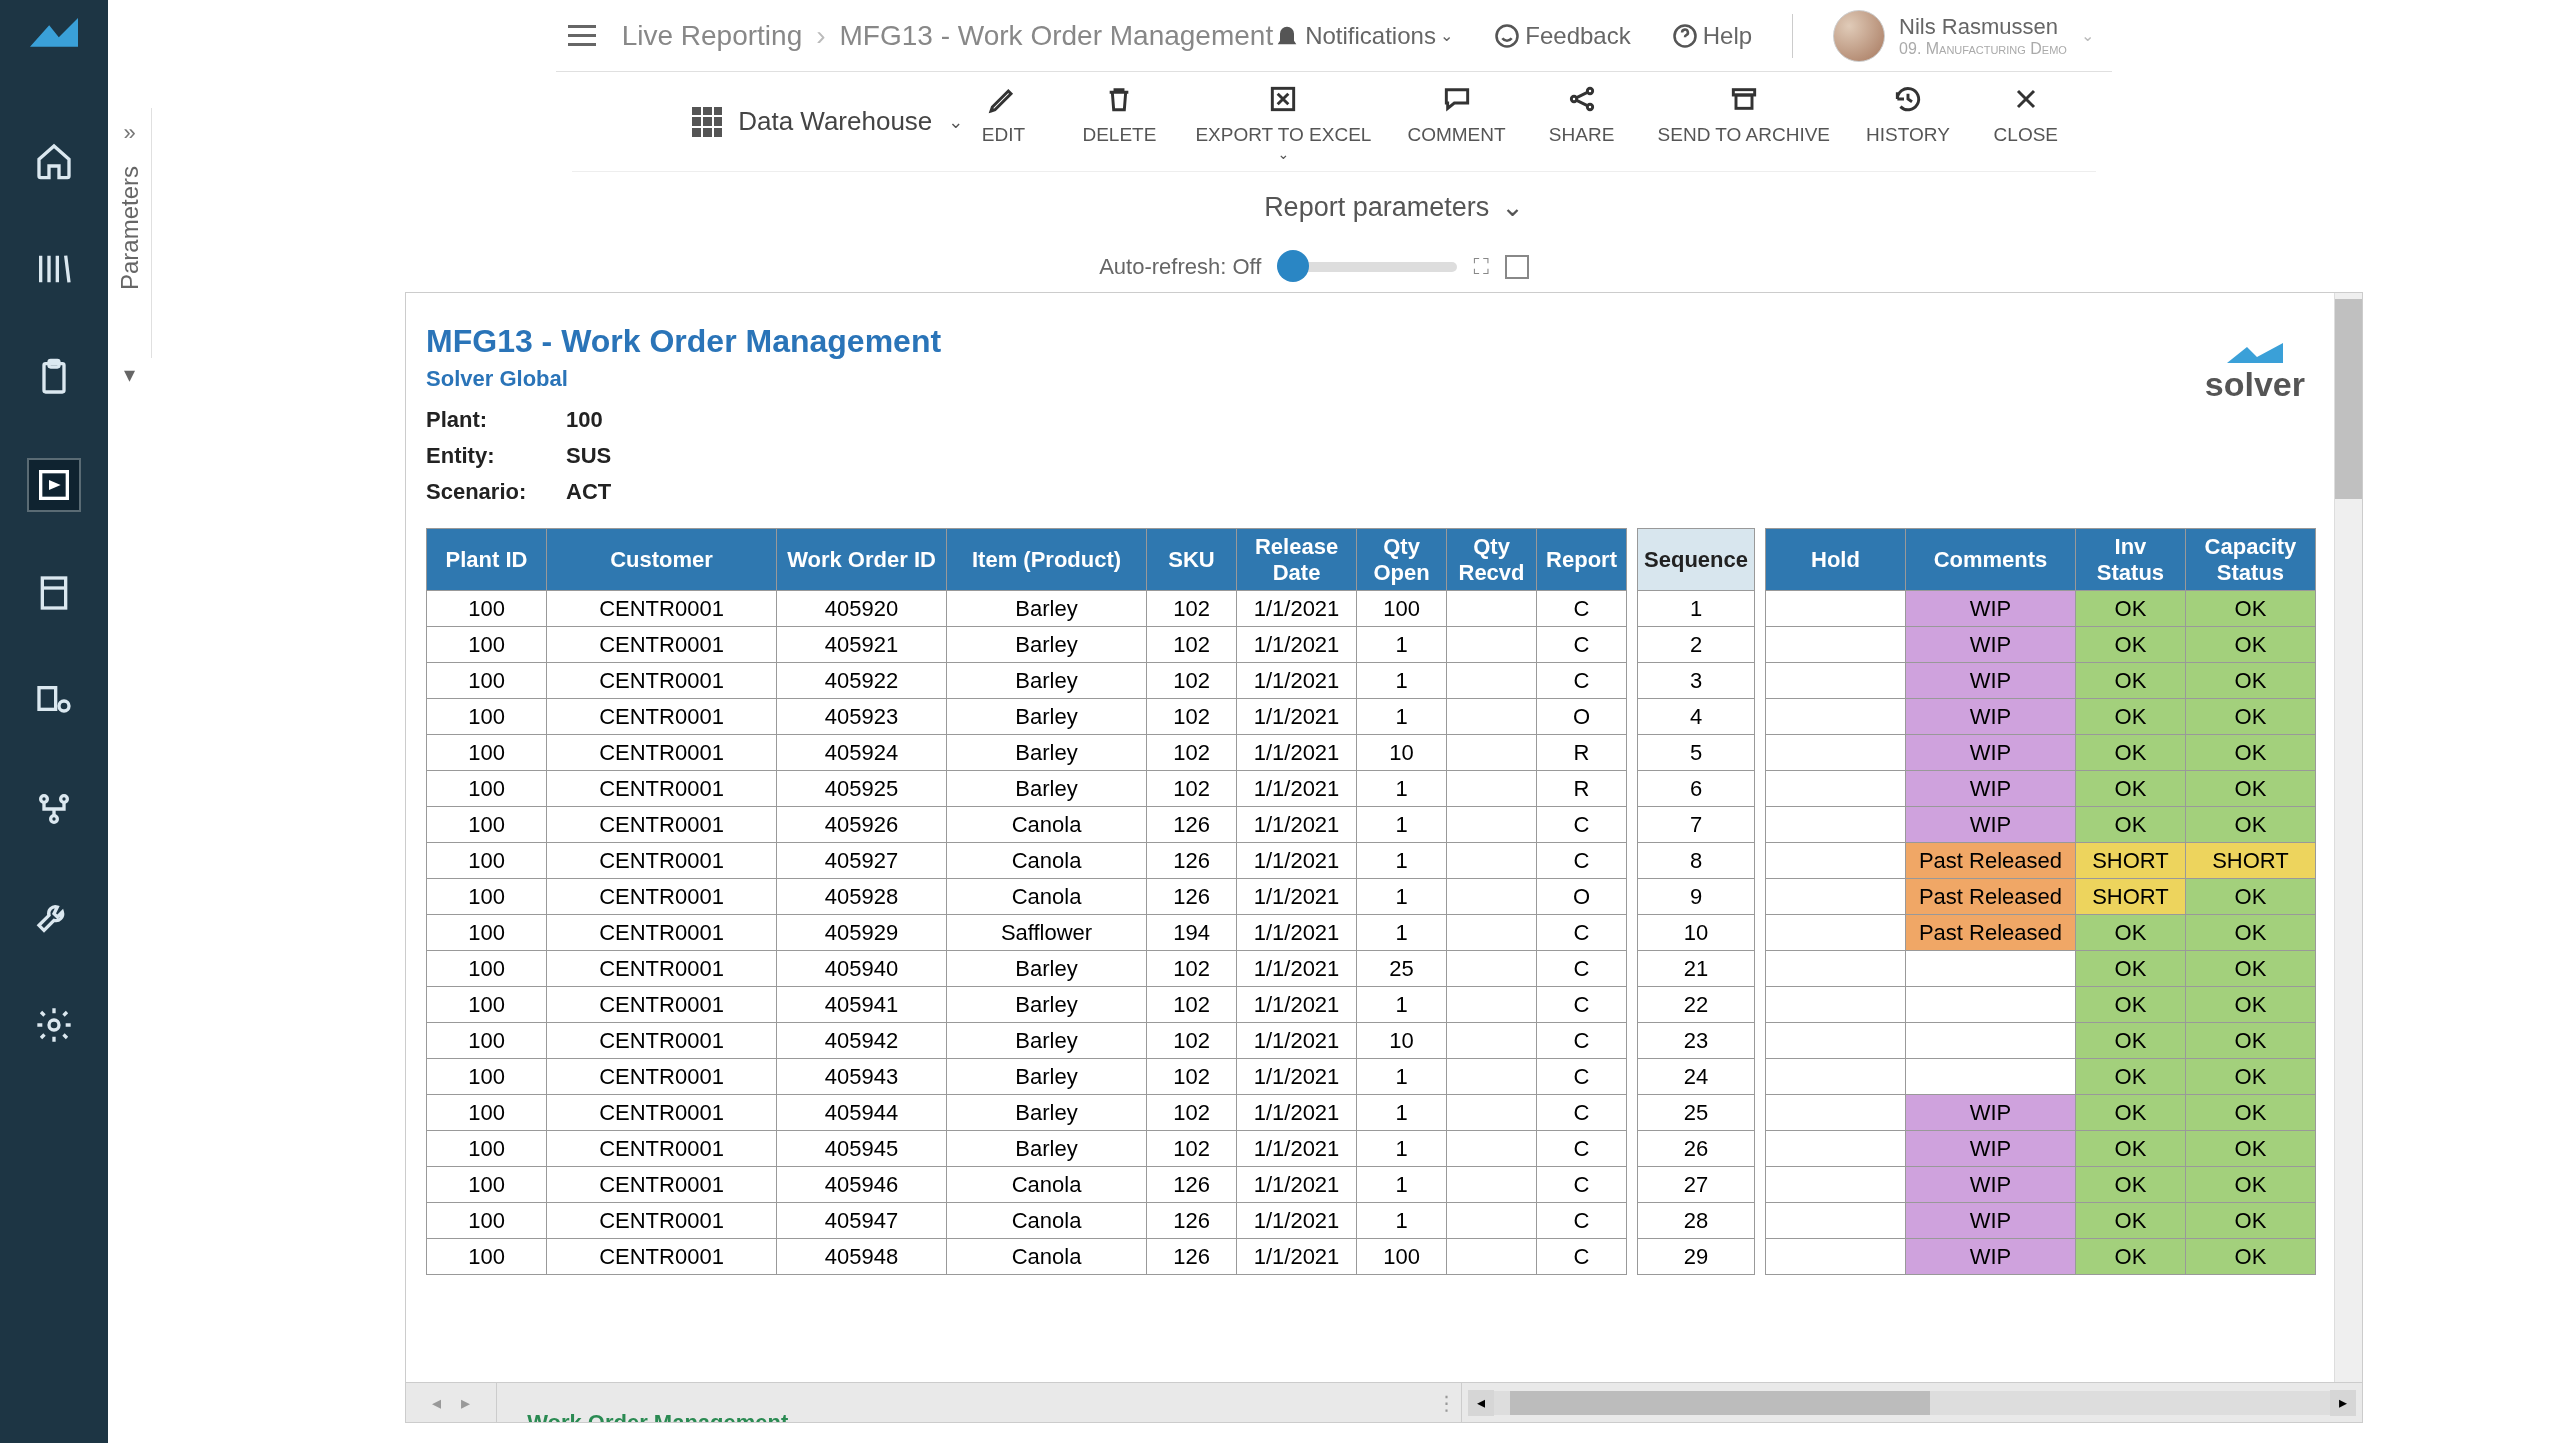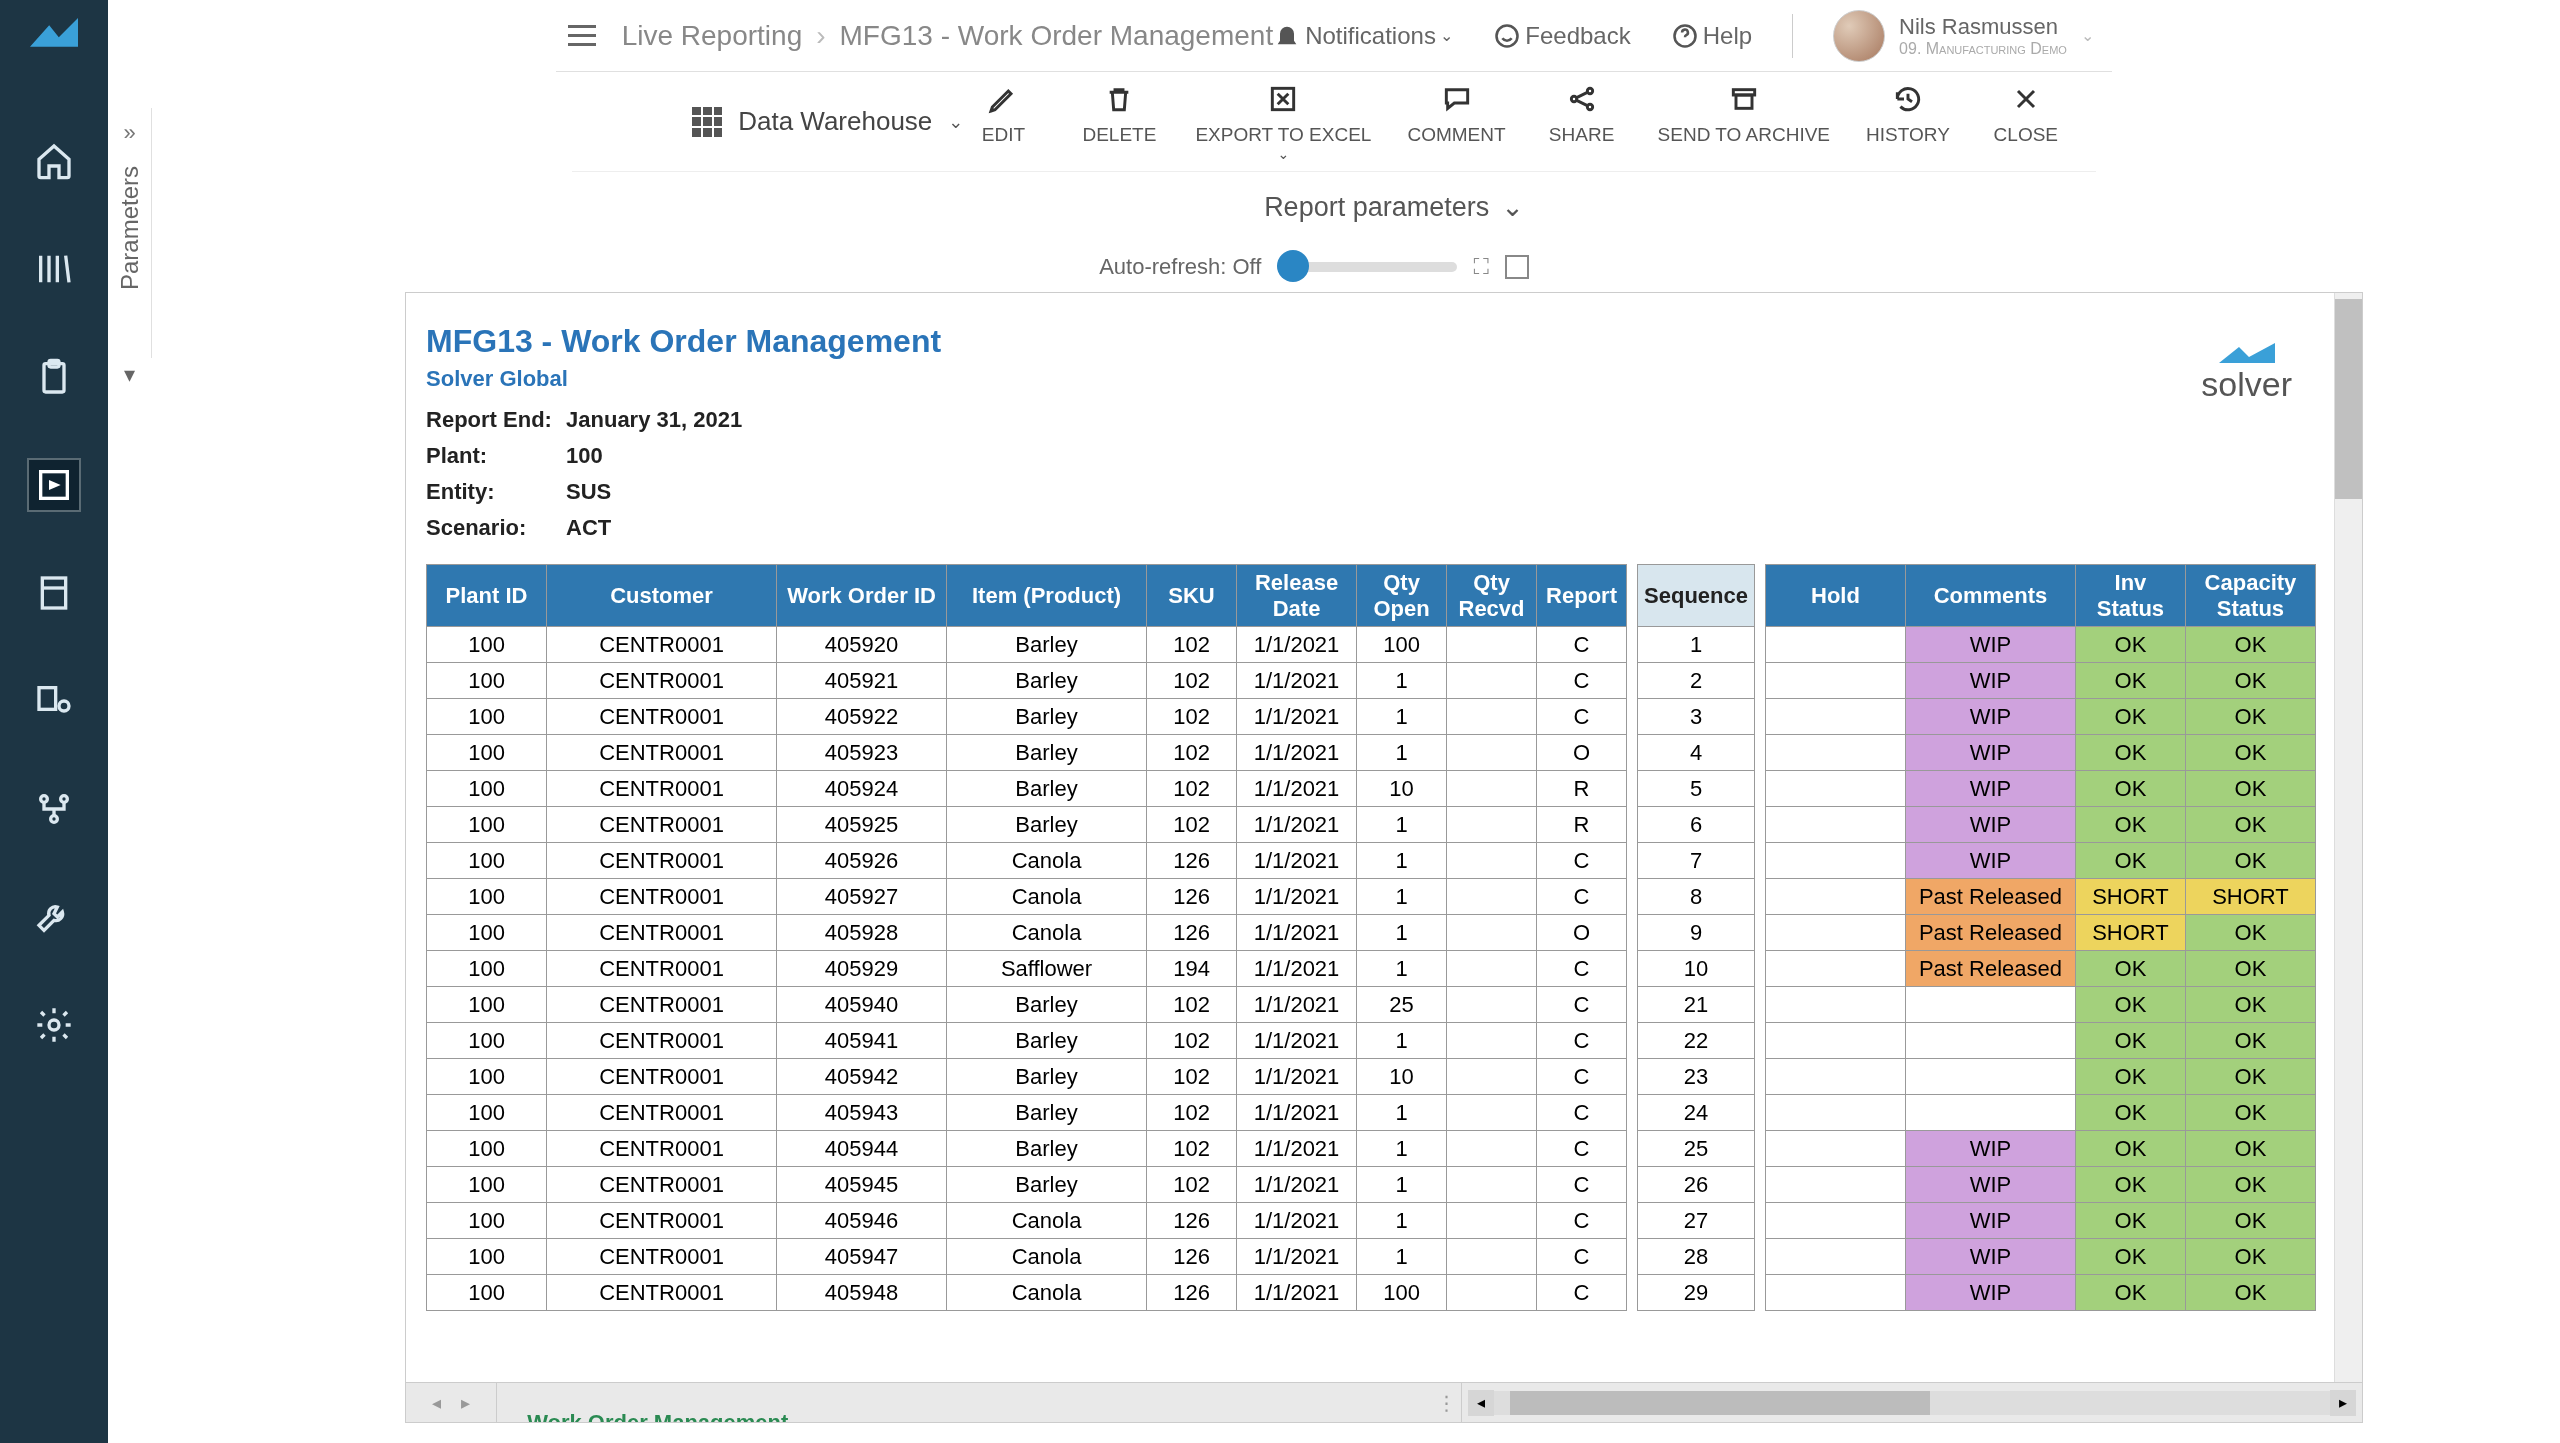--- a/index.html
+++ b/index.html
@@ -67,21 +67,21 @@
 .viewer { flex: 1; margin: 0 20px 20px 120px; border: 1px solid #ccc; position: relative; background: #fff; overflow: hidden; }
 .viewer-scroll { position: absolute; right: 0; top: 0; bottom: 30px; width: 28px; background: #efefef; border-left: 1px solid #ddd; }
 .viewer-scroll .vthumb { width: 100%; height: 200px; background: #c0c0c0; margin-top: 6px; }
 .viewer-inner { padding: 30px 36px 10px 20px; }
 
 .rpt-title { font-size: 32px; font-weight: bold; color: #2a74b8; }
 .rpt-sub { font-size: 22px; font-weight: bold; color: #2a74b8; margin-top: 6px; }
 .rpt-meta { margin-top: 10px; }
 .rpt-meta .row { display: flex; font-size: 22px; font-weight: bold; color: #222; line-height: 36px; }
 .rpt-meta .k { width: 140px; }
-.solver-logo { position: absolute; right: 70px; top: 50px; font-size: 34px; color: #555; font-weight: 400; display: flex; flex-direction: column; align-items: flex-end; }
+.solver-logo { position: absolute; right: 57px; top: 50px; font-size: 34px; color: #555; font-weight: 700; display: flex; flex-direction: column; align-items: flex-end; }
 .solver-logo .tri { align-self: center; }
 
 .data-tables { display: flex; margin-top: 18px; gap: 10px; padding-right: 10px; }
 table { border-collapse: collapse; }
 table.t1 { }
 table.t2 { }
 table.t3 { }
 th, td { border: 1px solid #999; text-align: center; font-size: 22px; height: 36px; padding: 0 6px; }
 th { background: #2f78b0; color: #fff; font-weight: bold; height: 62px; }
 table.t2 th { background: #d8e6ee; color: #222; }
@@ -345,24 +345,20 @@
 
   <div class="viewer">
     <div class="viewer-scroll">
         <div class="vthumb"></div>
       </div>
     <div class="viewer-inner">
       <div class="rpt-title">MFG13 - Work Order Management</div>
       <div class="rpt-sub">Solver Global</div>
       <div class="rpt-meta" id="rpt-meta">
           <div class="row">
-            <div class="k">Report End:</div>
-            <div>January 31, 2021</div>
-          </div>
-          <div class="row">
             <div class="k">Plant:</div>
             <div>100</div>
           </div>
           <div class="row">
             <div class="k">Entity:</div>
             <div>SUS</div>
           </div>
           <div class="row">
             <div class="k">Scenario:</div>
             <div>ACT</div>

